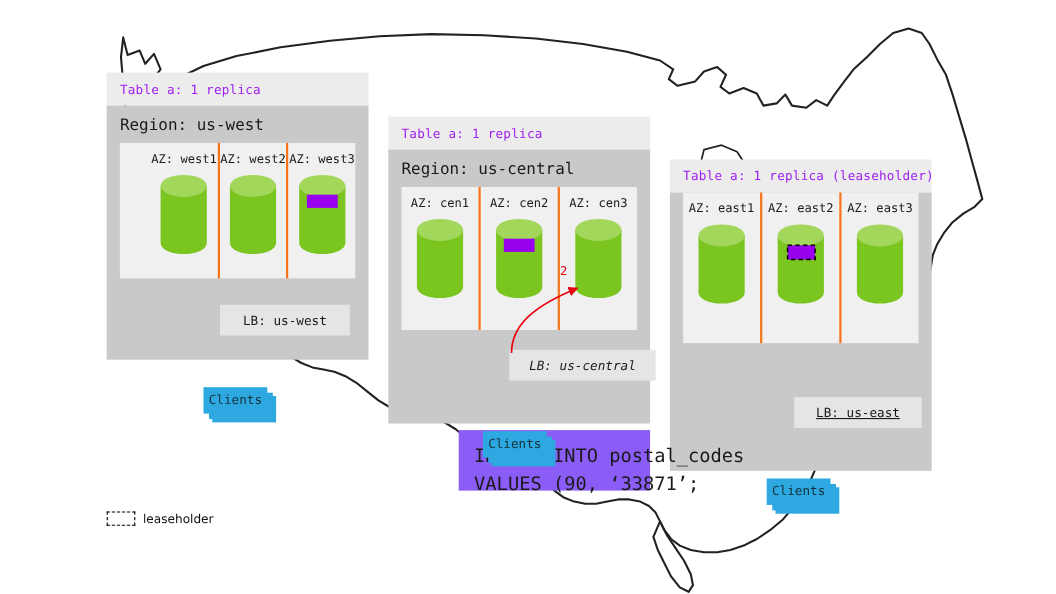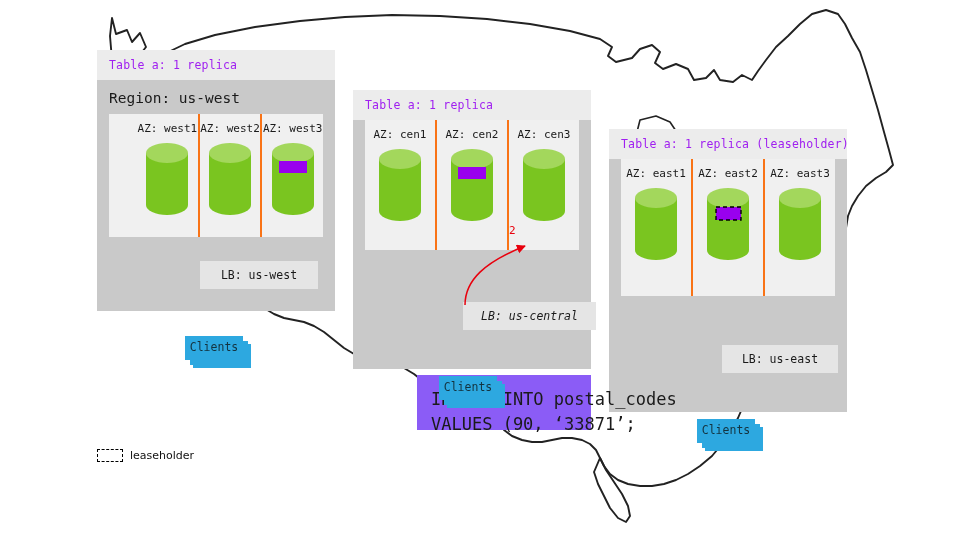--- a/index.html
+++ b/index.html
@@ -4,21 +4,21 @@
 <title>Multi-region diagram</title>
 <style>
   html,body{margin:0;padding:0;}
   body{
     width:960px;height:540px;
     background:#ffffff;
     font-family:"DejaVu Sans Mono","Liberation Mono",monospace;
     overflow:hidden;
     position:relative;
   }
-  #stage{position:absolute;left:0;top:0;width:960px;height:520px;}
+  #stage{position:absolute;left:0;top:16px;width:960px;height:520px;}
 
   
   #map-layer{position:absolute;left:0;top:0;width:960px;height:540px;}
 
   
   .region-panel{position:absolute;}
   .panel-header{
     background:#ececec;
     color:#a020f0;
     font-size:11.5px;
@@ -217,20 +217,21 @@
           <div class="clients-card" style="left:5px;top:5px;width:58px;height:24px;"></div>
           <div class="clients-face" style="width:58px;height:24px;">Clients</div>
         </div>
       </div>
     </div>
   </div>
 
   <div class="region-panel" id="panel-central" style="left:353px;top:90px;width:238px;">
     <div class="panel-header">Table a: 1 replica</div>
     <div class="panel-body" style="height:249px;">
+      <div class="region-title">Region: us-central</div>
       <div class="az-row" style="height:130px;">
 
         <div class="az-cell">
           <div class="az-label">AZ: cen1</div>
           <div class="cyl-wrap">
             <svg width="46" height="76" viewBox="0 0 46 76">
               <path d="M2 12 L2 64 A21 10 0 0 0 44 64 L44 12 Z" fill="#7ac520"></path>
               <ellipse cx="23" cy="12" rx="21" ry="10" fill="#a3d75c"></ellipse>
             </svg>
           </div>
@@ -313,21 +314,21 @@
           <div class="az-label">AZ: east3</div>
           <div class="cyl-wrap">
             <svg width="46" height="76" viewBox="0 0 46 76">
               <path d="M2 12 L2 64 A21 10 0 0 0 44 64 L44 12 Z" fill="#7ac520"></path>
               <ellipse cx="23" cy="12" rx="21" ry="10" fill="#a3d75c"></ellipse>
             </svg>
           </div>
         </div>
       </div>
 
-      <div class="lb-box" style="left:67px;top:186px;width:116px;">LB: us-east</div>
+      <div class="lb-box" style="left:67px;top:186px;width:116px;text-decoration:underline;">LB: us-east</div>
 
       <div class="clients-btn" style="left:88px;top:232px;">
         <div class="clients-stack" style="width:66px;height:32px;">
           <div class="clients-card" style="left:8px;top:8px;width:58px;height:24px;"></div>
           <div class="clients-card" style="left:5px;top:5px;width:58px;height:24px;"></div>
           <div class="clients-face" style="width:58px;height:24px;">Clients</div>
         </div>
       </div>
     </div>
   </div>

